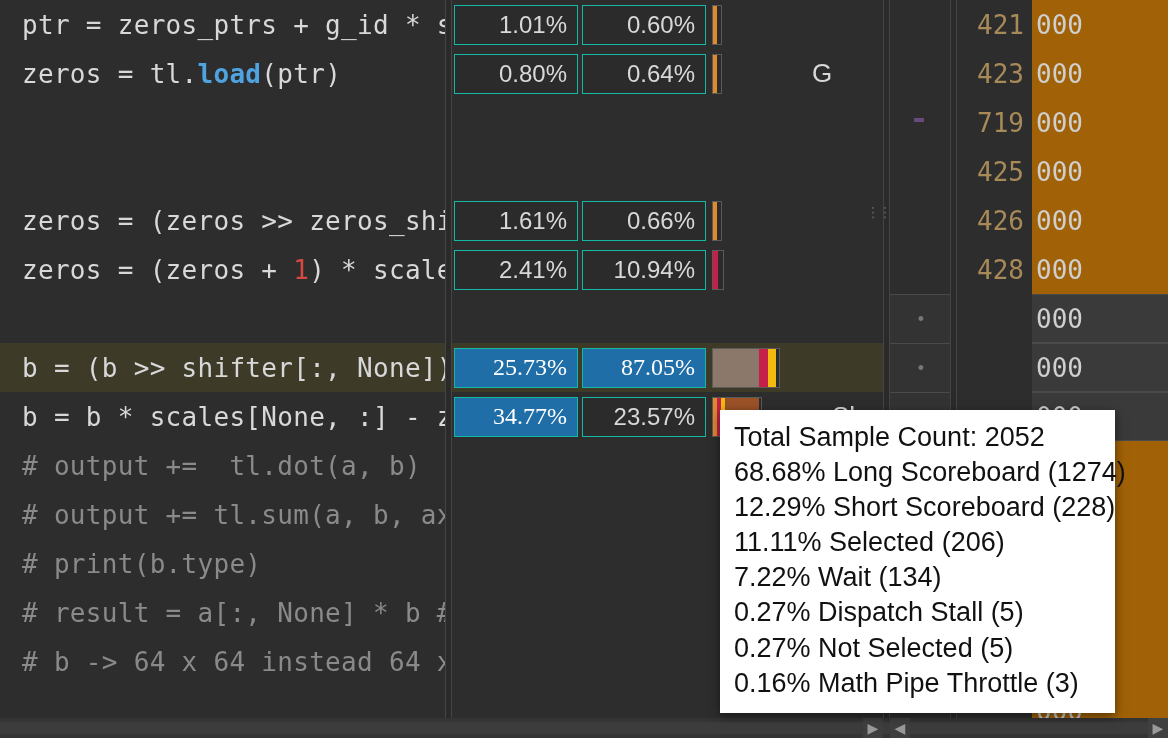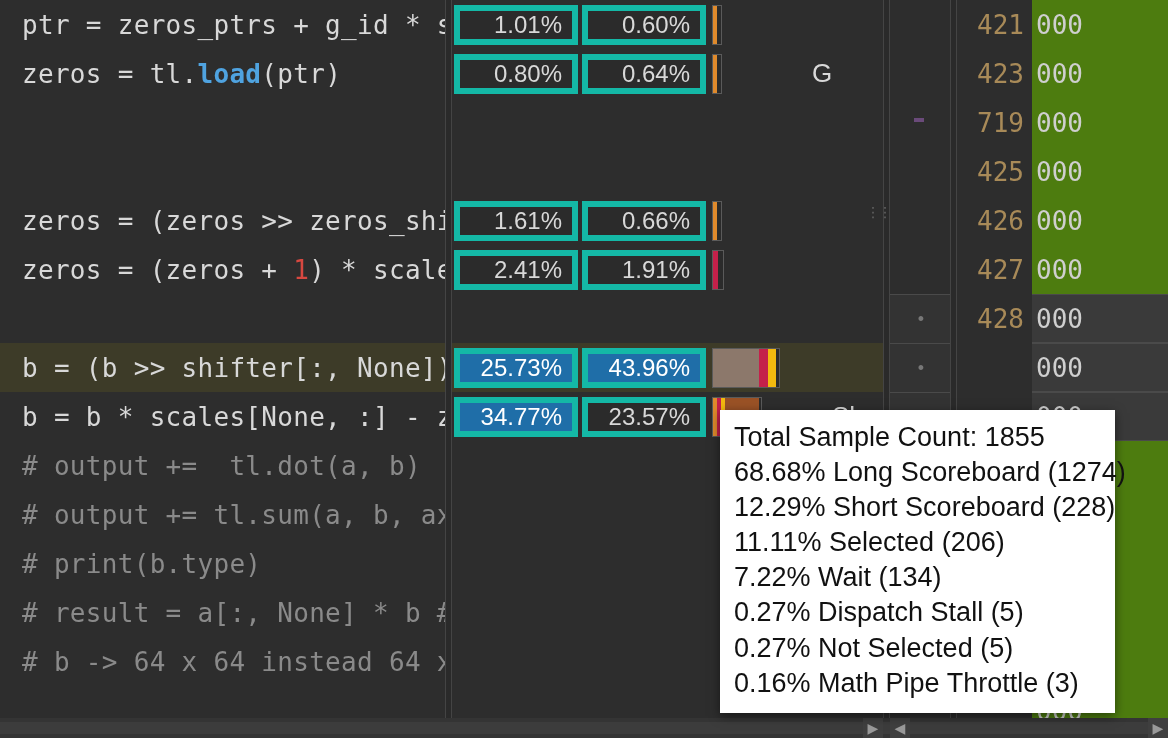--- a/index.html
+++ b/index.html
@@ -4,29 +4,29 @@
 <style>
   * { box-sizing: border-box; margin: 0; padding: 0; }
   html, body { width: 1168px; height: 738px; overflow: hidden; background: #2d2d2d; font-family: "Segoe UI", Arial, sans-serif; }
   .root { display: flex; width: 100%; height: 100%; position: relative; }
   .col-code { width: 445px; background: #2d2d2d; position: relative; display: flex; flex-direction: column; }
   .col-pct1 { width: 128px; background: #2d2d2d; }
   .col-pct2 { width: 128px; background: #2d2d2d; }
   .col-bar  { width: 175px; background: #2d2d2d; position: relative; }
   .col-gut  { width: 60px; background: #2d2d2d; position: relative; }
   .col-linenum { width: 75px; background: #2d2d2d; }
-  .col-addr { flex: 1; background: #4d7c0f; }
+  .col-addr { flex: 1; background: #a16207; }
   .row { height: 49px; display: flex; align-items: center; }
   .code-line { color: #d8d8d8; font-size: 26px; padding-left: 22px; white-space: pre; overflow: hidden; font-family: Menlo, Consolas, monospace; letter-spacing: 0.3px; }
   .tk-fn { color: #4fa3e0; font-weight: 600; }
   .tk-num { color: #d74840; }
   .tk-comment { color: #8a8a8a; }
-  .pct-cell { width: 100%; height: 40px; border: 6px solid #14b8a6; background: #2b2b2b; color: #d8d8d8; font-size: 24px; display: flex; align-items: center; justify-content: flex-end; padding-right: 10px; font-family: Arial, sans-serif; margin: 4px 2px; }
+  .pct-cell { width: 100%; height: 40px; border: 1px solid #14b8a6; background: #2b2b2b; color: #d8d8d8; font-size: 24px; display: flex; align-items: center; justify-content: flex-end; padding-right: 10px; font-family: Arial, sans-serif; margin: 4px 2px; }
   .pct-wrap { height: 49px; display: flex; align-items: center; }
-  .pct-cell.hl { background: #1f6ea8; color: #ffffff; }
+  .pct-cell.hl { background: #1f6ea8; color: #ffffff; font-family: Liberation Serif, serif; }
   .bar-wrap { height: 49px; display: flex; align-items: center; padding-left: 4px; }
   .bar-box { height: 40px; border: 1px solid #5a5a5a; position: relative; overflow: hidden; background: #2b2b2b; }
   .seg { height: 100%; display: inline-block; vertical-align: top; }
   .hl-row { background: #3d3b28; }
   .right-row { height: 49px; display: flex; align-items: center; }
   .ln { color: #a88a58; font-size: 26px; font-family: Menlo, Consolas, monospace; text-align: right; width: 100%; padding-right: 8px; }
   .addr { color: #cfcfcf; font-size: 26px; font-family: Menlo, Consolas, monospace; padding-left: 4px; }
   .splitter { width: 7px; background: #2a2a2a; border-left: 1px solid #444; border-right: 1px solid #444; cursor: col-resize; }
   .scrollbar-h { position: absolute; bottom: 0; left: 0; right: 0; height: 20px; background: #343434; display: flex; align-items: center; }
   .sb-track { flex: 1; height: 12px; background: #3c3c3c; }
@@ -117,25 +117,25 @@
         </div>
         <div class="pct-wrap">
           <div class="pct-cell">0.64%</div>
         </div>
         <div class="pct-wrap"></div>
         <div class="pct-wrap"></div>
         <div class="pct-wrap">
           <div class="pct-cell">0.66%</div>
         </div>
         <div class="pct-wrap">
-          <div class="pct-cell">1.91%</div>
+          <div class="pct-cell">10.94%</div>
         </div>
         <div class="pct-wrap"></div>
         <div class="pct-wrap hl-row">
-          <div class="pct-cell hl">43.96%</div>
+          <div class="pct-cell hl">87.05%</div>
         </div>
         <div class="pct-wrap">
           <div class="pct-cell">23.57%</div>
         </div>
         <div class="pct-wrap"></div>
         <div class="pct-wrap"></div>
         <div class="pct-wrap"></div>
         <div class="pct-wrap"></div>
         <div class="pct-wrap"></div>
         <div class="pct-wrap"></div>
@@ -231,23 +231,20 @@
         <div class="right-row">
           <div class="ln">719</div>
         </div>
         <div class="right-row">
           <div class="ln">425</div>
         </div>
         <div class="right-row">
           <div class="ln">426</div>
         </div>
         <div class="right-row">
-          <div class="ln">427</div>
-        </div>
-        <div class="right-row">
           <div class="ln">428</div>
         </div>
         <div class="right-row">
           <div class="ln"></div>
         </div>
         <div class="right-row">
           <div class="ln"></div>
         </div>
         <div class="right-row">
           <div class="ln"></div>
@@ -308,21 +305,21 @@
         <div class="right-row">
           <div class="addr"></div>
         </div>
         <div class="right-row">
           <div class="addr">000</div>
         </div>
       </div>
   </div>
 
   <div class="tooltip">
-    <div class="tline">Total Sample Count: 1855</div>
+    <div class="tline">Total Sample Count: 2052</div>
     <div class="tline">68.68% Long Scoreboard (1274)</div>
     <div class="tline">12.29% Short Scoreboard (228)</div>
     <div class="tline">11.11% Selected (206)</div>
     <div class="tline"> 7.22% Wait (134)</div>
     <div class="tline"> 0.27% Dispatch Stall (5)</div>
     <div class="tline"> 0.27% Not Selected (5)</div>
     <div class="tline"> 0.16% Math Pipe Throttle (3)</div>
   </div>
 
 </div>

